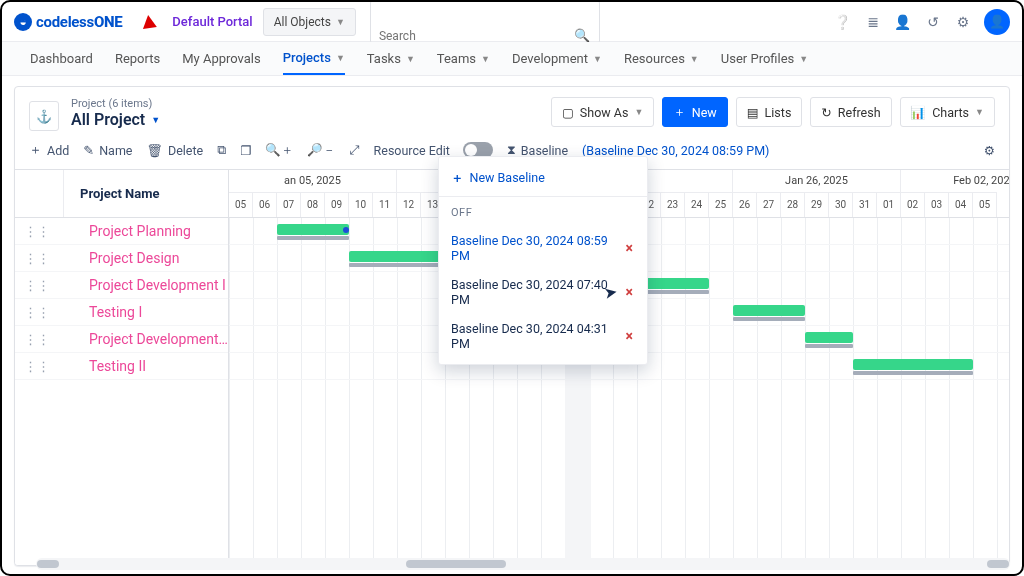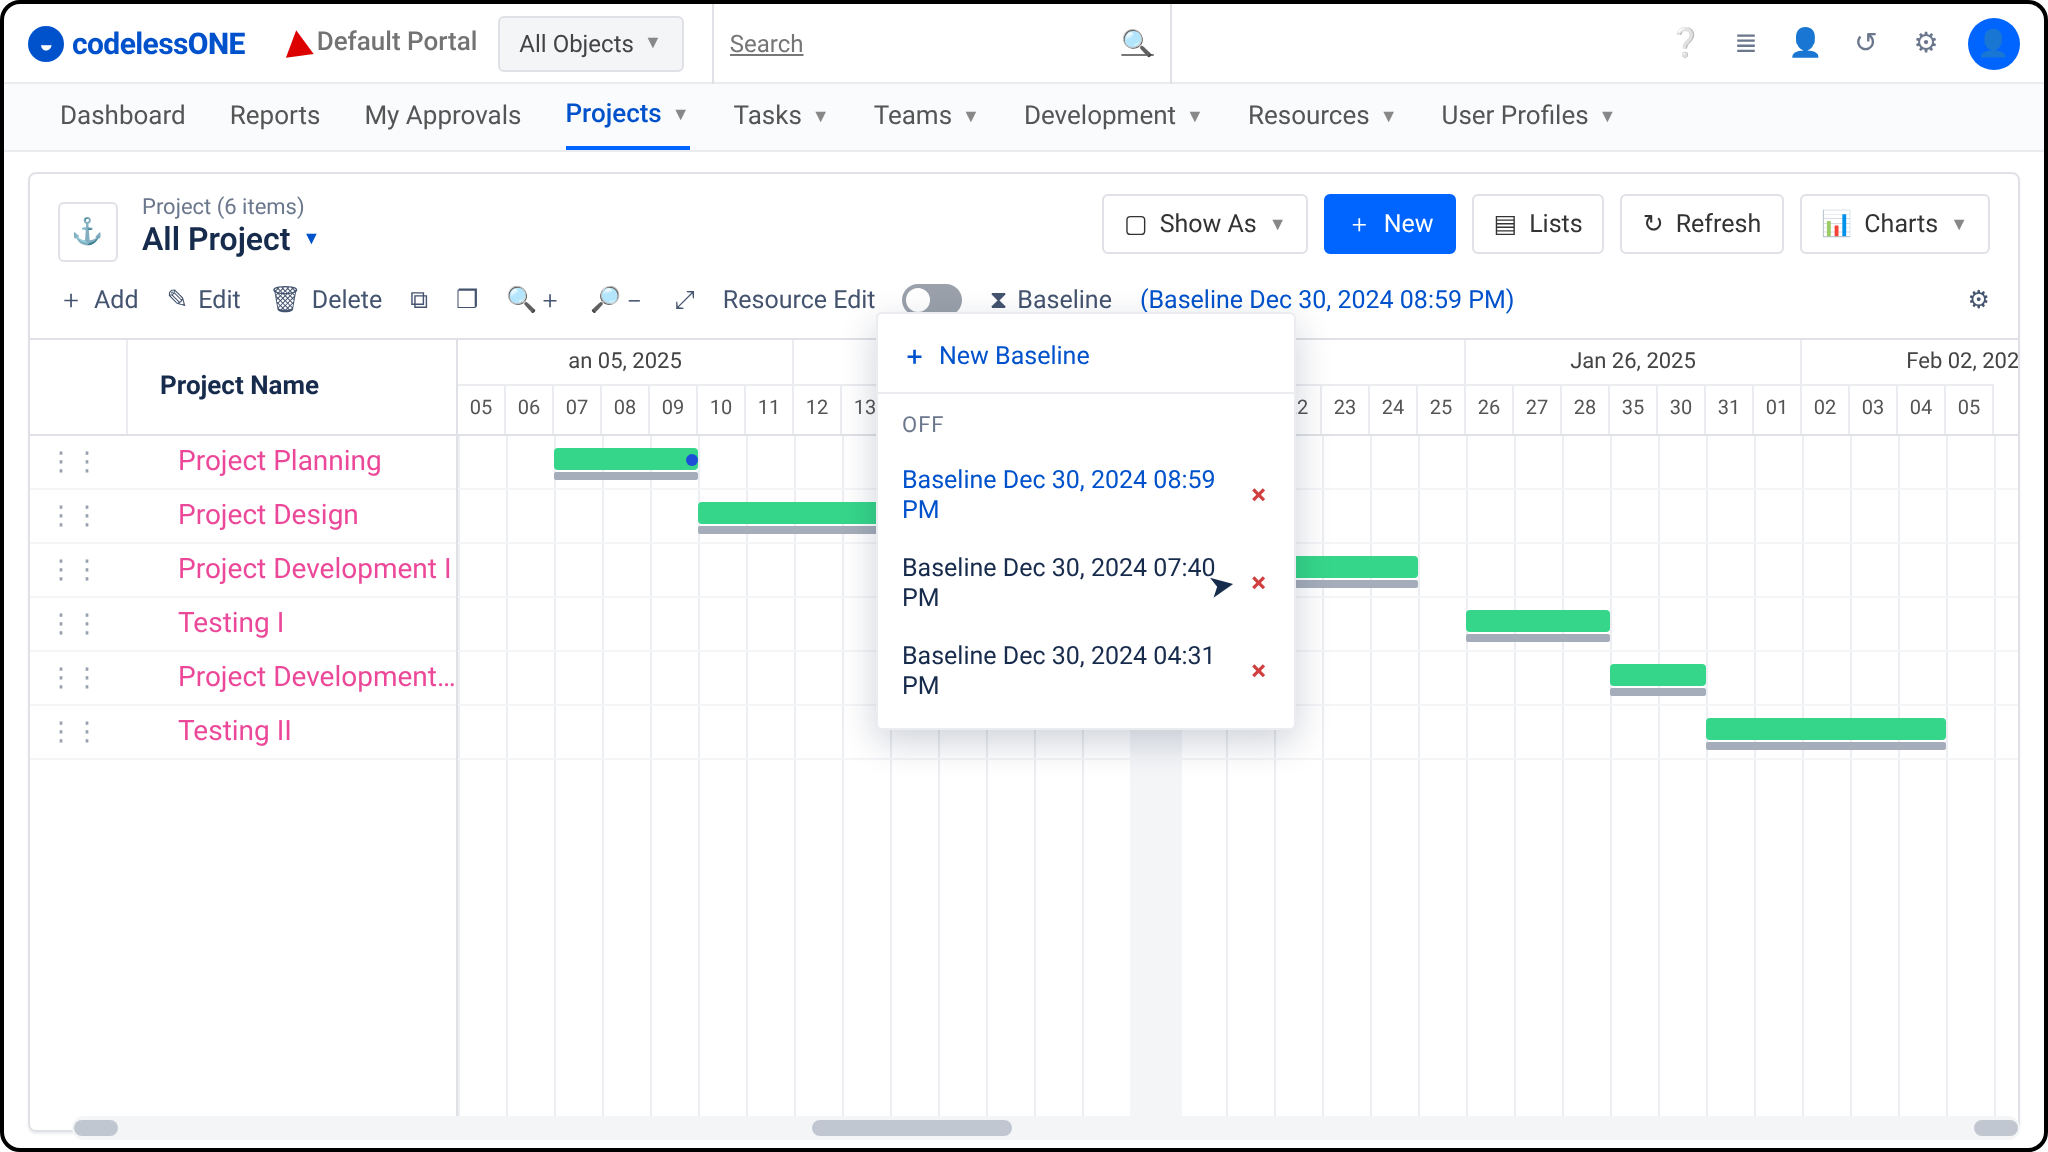--- a/index.html
+++ b/index.html
@@ -3,24 +3,24 @@
 <meta charset="utf-8">
 <style>
   * { box-sizing: border-box; margin: 0; padding: 0; font-family: -apple-system, BlinkMacSystemFont, "Segoe UI", Roboto, Arial, sans-serif; }
   body { background: #fff; font-size: 13px; color: #172b4d; overflow: hidden; }
   .frame { width: 1024px; height: 576px; border: 2px solid #000; border-radius: 10px; position: relative; background: #fff; display: flex; flex-direction: column; overflow: hidden;}
   
   .topbar { height: 40px; display: flex; align-items: center; padding: 0 12px; gap: 10px; border-bottom: 1px solid #ebecf0; }
   .logo { display: flex; align-items: center; gap: 4px; font-weight: 700; font-size: 15px; color: #0052cc; letter-spacing: -0.3px;}
   .logo .badge { width: 18px; height: 18px; border-radius: 50%; background: #0052cc; color: #fff; display:flex; align-items:center; justify-content:center; font-size:12px; font-weight:700; }
   .logo .one { color: #0052cc; font-weight: 800; }
-  .localize { display: flex; align-items: center; gap: 2px; color: #737373; font-weight: 500; margin-left: 10px;}
+  .localize { display: flex; align-items: center; gap: 16px; color: #6d28d9; font-weight: 500; margin-left: 10px;}
   .localize .redtri { width:0; height:0; border-left:7px solid transparent; border-right:7px solid transparent; border-bottom:13px solid #d00; transform: rotate(-8deg);}
   .obj-select { height: 28px; border:1px solid #dfe1e6; border-radius:3px; background:#f4f5f7; padding:0 10px; display:flex; align-items:center; gap:5px; color:#444; font-size:12px;}
-  .search-wrap { flex: 0 0 230px; height: 44px; border:1px solid #dfe1e6; border-radius:3px; display:flex; align-items:center; padding: 0 8px; color:#777; margin-left:4px;text-decoration:underline;}
+  .search-wrap { flex: 0 0 230px; height: 44px; border:1px solid #dfe1e6; border-radius:3px; display:flex; align-items:flex-end; padding: 0 8px; color:#777; margin-left:4px;}
   .search-wrap input { border:none; outline:none; flex:1; font-size:12px; background:transparent; }
   .top-right { margin-left:auto; display:flex; align-items:center; gap:12px; color:#6b778c;}
   .top-right .ic { width: 18px; height:18px; display:flex; align-items:center; justify-content:center; font-size:14px; cursor:pointer; color:#6b778c;}
   .avatar-circle { width:26px; height:26px; border-radius:50%; background:#0065ff; color:#fff; display:flex; align-items:center; justify-content:center; font-size:13px;}
   
   .navtabs { height: 34px; display:flex; align-items:center; gap: 22px; padding: 0 28px; background:#fafbfc; border-bottom:1px solid #ebecf0; font-size:13px; color:#555;}
   .navtabs .navitem { display:flex; align-items:center; gap:5px; cursor:pointer; height:100%; }
   .navtabs .navitem.active { color:#0052cc; border-bottom: 2px solid #0065ff; font-weight:500;}
   .caret { font-size: 9px; color:#888;}
   
@@ -178,21 +178,21 @@
     </div>
   </div>
 
   <div class="toolbar">
     <div class="tool">
           <span class="ic">＋</span>
           <span>Add</span>
         </div>
     <div class="tool">
           <span class="ic">✎</span>
-          <span>Edit</span>
+          <span>Name</span>
         </div>
     <div class="tool">
           <span class="ic">🗑</span>
           <span>Delete</span>
         </div>
     <div class="tool">⧉</div>
     <div class="tool">❐</div>
     <div class="tool">🔍＋</div>
     <div class="tool">🔎－</div>
     <div class="tool">⤢</div>
@@ -265,21 +265,21 @@
               <div class="day-cell">19</div>
               <div class="day-cell">20</div>
               <div class="day-cell">21</div>
               <div class="day-cell">22</div>
               <div class="day-cell">23</div>
               <div class="day-cell">24</div>
               <div class="day-cell">25</div>
               <div class="day-cell">26</div>
               <div class="day-cell">27</div>
               <div class="day-cell">28</div>
-              <div class="day-cell">35</div>
+              <div class="day-cell">29</div>
               <div class="day-cell">30</div>
               <div class="day-cell">31</div>
               <div class="day-cell">01</div>
               <div class="day-cell">02</div>
               <div class="day-cell">03</div>
               <div class="day-cell">04</div>
               <div class="day-cell">05</div>
             </div>
       </div>
       <div class="chartbody" id="chartbody">

